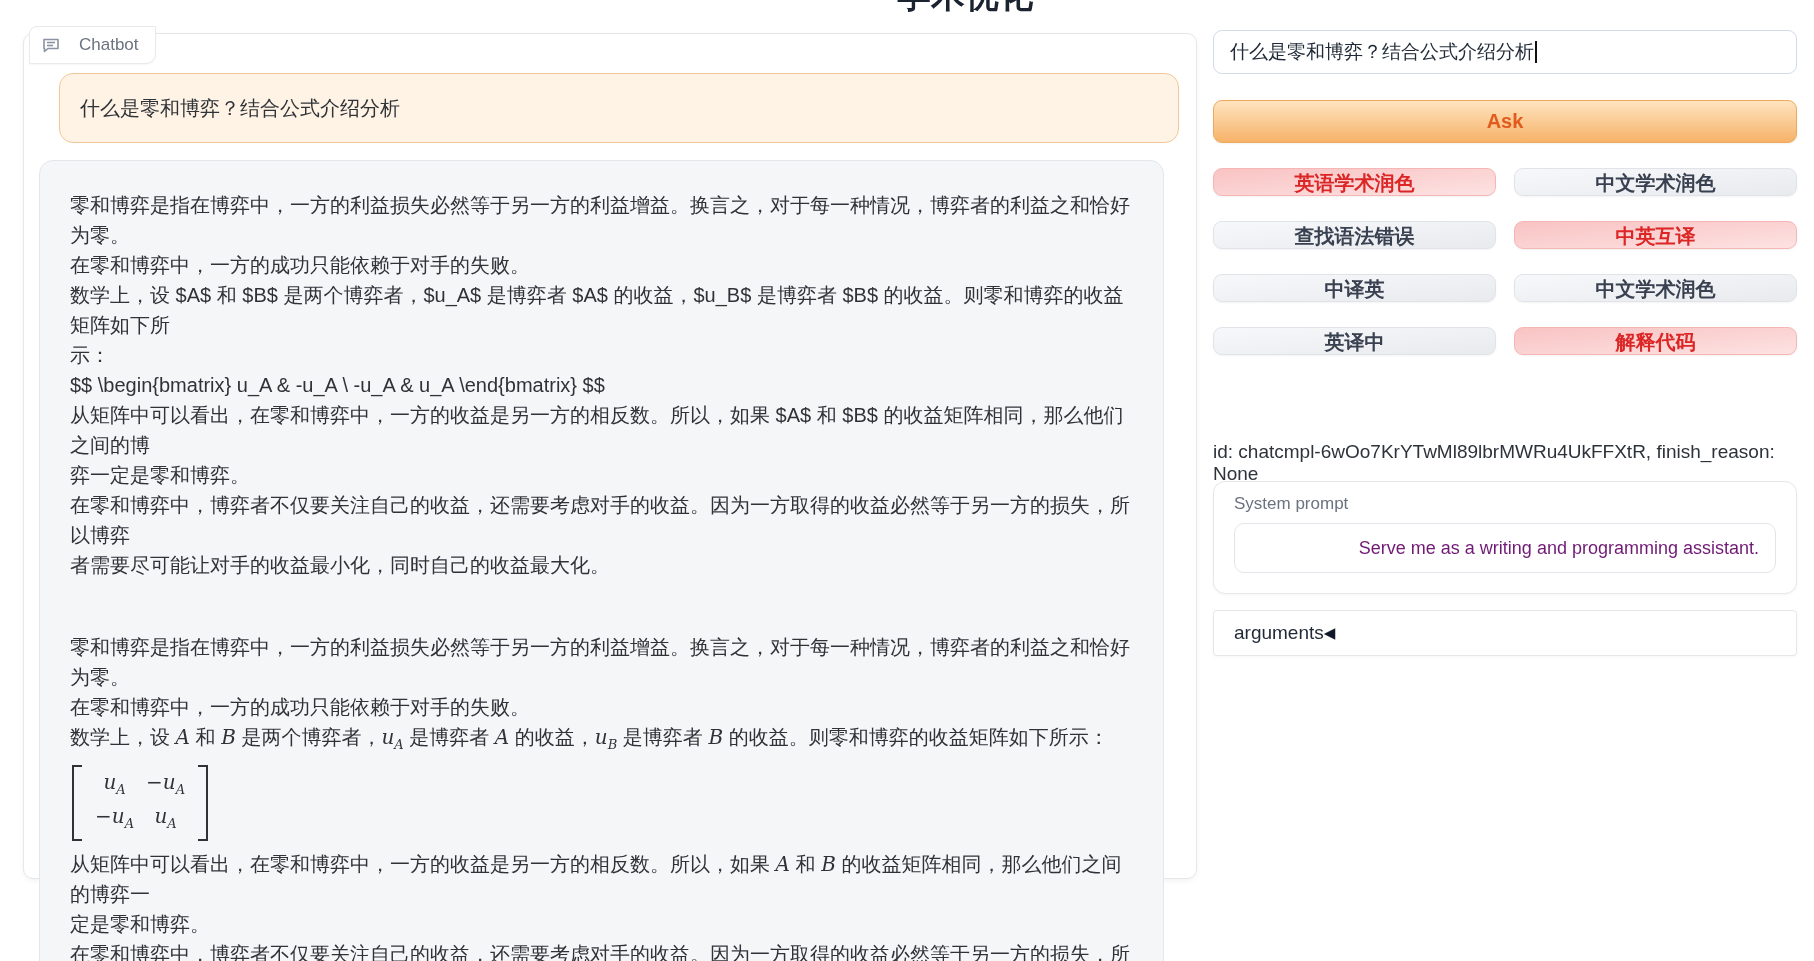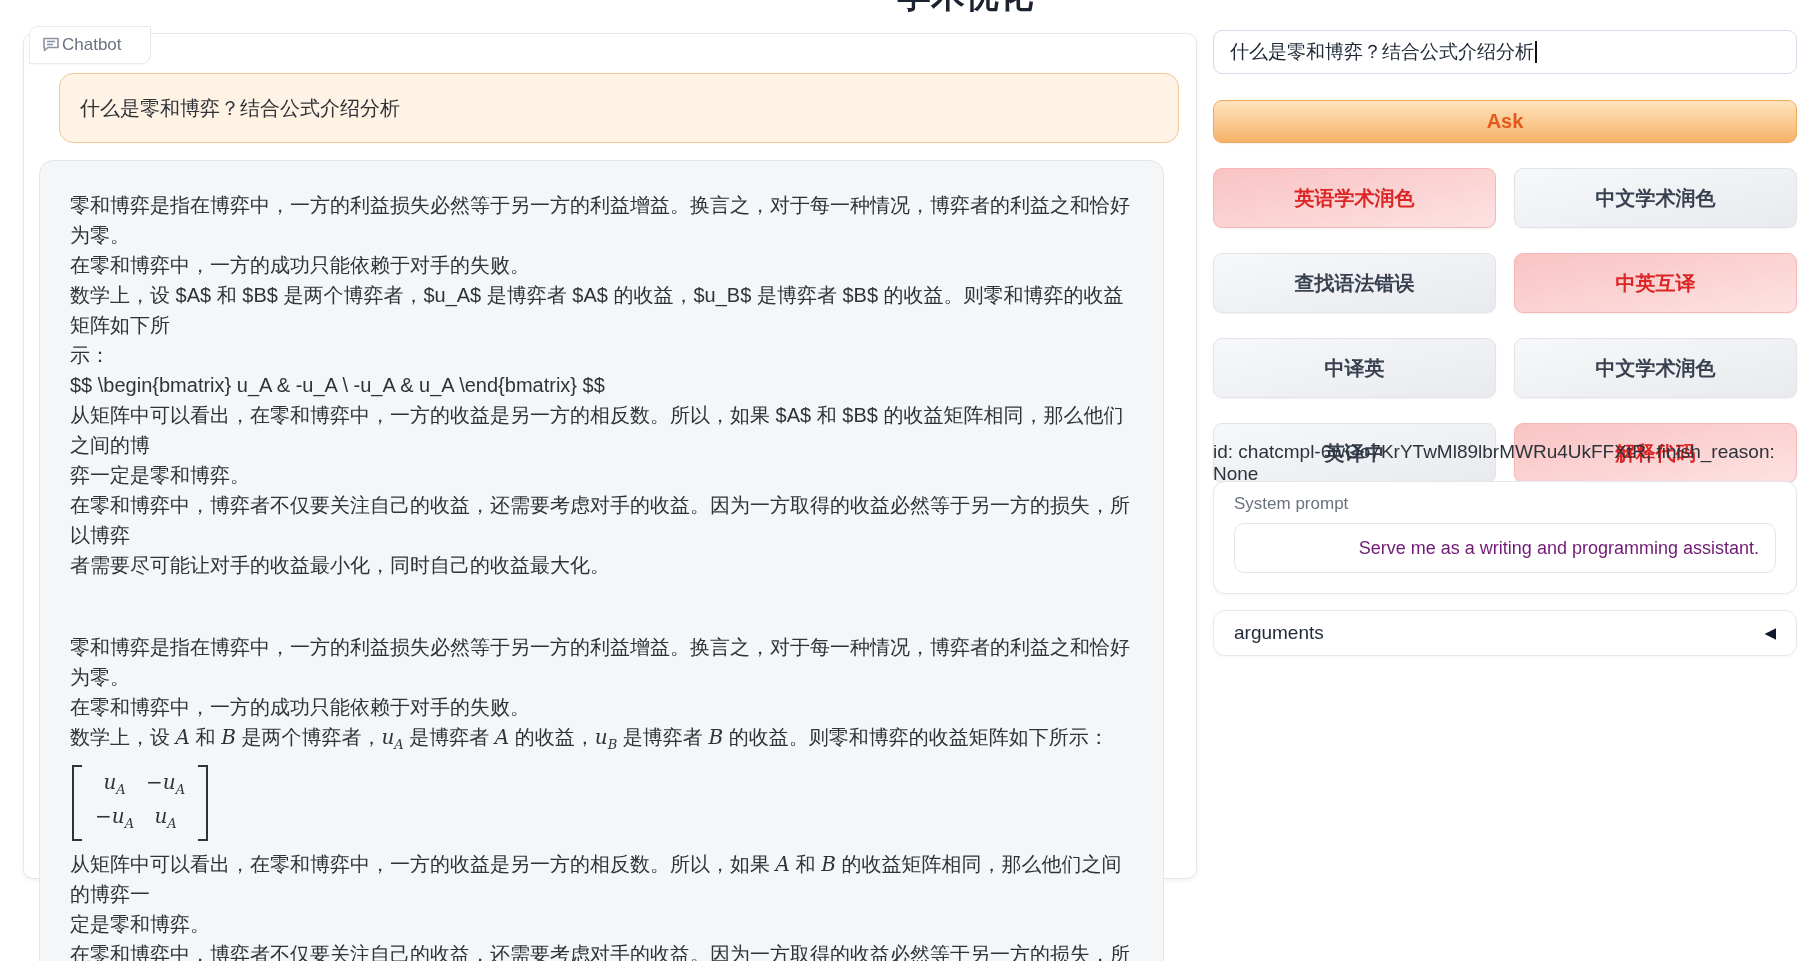--- a/index.html
+++ b/index.html
@@ -7,23 +7,23 @@
         font-family:"Liberation Sans",sans-serif;color:#2f3338;}
 
   
   .page-title{position:absolute;top:-27px;left:965px;transform:translateX(-50%);
               margin:0;font-size:34px;font-weight:bold;color:#1b2330;white-space:nowrap;}
 
   
   .chat-panel{position:absolute;left:23px;top:33px;width:1172px;height:844px;
               background:#fff;border:1px solid #e5e7eb;border-radius:10px;
               box-shadow:0 2px 5px rgba(0,0,0,0.05);}
-  .chat-label{position:absolute;top:-8px;left:5px;display:inline-flex;gap:2px;
+  .chat-label{position:absolute;top:-8px;left:5px;display:inline-flex;align-items:center;gap:19px;
               background:#fff;border:1px solid #e8eaee;border-radius:8px 0 10px 0;
-              padding:8px 28px 8px 12px;color:#6b7280;font-size:17px;
+              padding:8px 16px 8px 12px;color:#6b7280;font-size:17px;
               box-shadow:0 1px 2px rgba(0,0,0,0.04);}
   .chat-label svg{display:block;}
 
   .msg{position:absolute;box-sizing:border-box;font-size:20px;line-height:30px;color:#2f3338;}
   .msg.user{left:35px;top:39px;width:1120px;min-height:66px;
             background:#fff3e5;border:1px solid #f2c795;border-radius:14px;
             padding:19px 20px;}
   .msg.bot{left:15px;top:126px;width:1125px;
            background:#f5f6f8;border:1px solid #e3e6ea;border-radius:14px;
            padding:29px 30px;}
@@ -48,42 +48,42 @@
   .caret{display:inline-block;width:2px;height:22px;background:#111;margin-left:1px;vertical-align:middle;}
 
   .ask-btn{position:absolute;left:1213px;top:100px;width:584px;height:43px;
            background:linear-gradient(180deg,#ffe4bf 0%,#f6b269 100%);
            border:1px solid #f0a95c;border-radius:9px;cursor:pointer;
            font-family:Liberation Sans, sans-serif;font-size:20px;font-weight:bold;color:#e25a1d;
            box-shadow:0 1px 2px rgba(0,0,0,0.05);}
 
   .btn-grid{position:absolute;left:1213px;top:168px;width:584px;
             display:grid;grid-template-columns:283px 283px;column-gap:18px;row-gap:25px;}
-  .fbtn{height:60px;border-radius:9px;cursor:pointer;
+  .fbtn{height:28px;border-radius:9px;cursor:pointer;
         font-family:"Liberation Sans",sans-serif;font-size:20px;font-weight:bold;
         box-shadow:0 1px 2px rgba(0,0,0,0.05);}
   .fbtn.secondary{background:linear-gradient(to bottom right,#f7f8fa,#e8eaee);
                   border:1px solid #e0e3e8;color:#394150;}
   .fbtn.red{background:linear-gradient(to bottom right,#f9c3c3,#fde2e2);
             border:1px solid #f6b6b6;color:#dc2626;}
 
   .status-line{position:absolute;left:1213px;top:441px;width:584px;
                font-size:19px;color:#2d333b;}
 
   .sys-group{position:absolute;left:1213px;top:481px;width:584px;height:113px;box-sizing:border-box;
              background:#fff;border:1px solid #e5e7eb;border-radius:12px;
              box-shadow:0 1px 3px rgba(0,0,0,0.04);}
   .sys-label{position:absolute;left:20px;top:12px;font-size:17px;color:#6b7280;}
   .sys-input{position:absolute;left:20px;top:41px;right:20px;height:50px;box-sizing:border-box;
              background:#fff;border:1px solid #e2e5ea;border-radius:10px;
              display:flex;align-items:center;padding:0 16px;font-size:18px;color:#701a75;justify-content:flex-end;}
 
   .accordion{position:absolute;left:1213px;top:610px;width:584px;height:46px;box-sizing:border-box;
-             background:#fff;border:1px solid #e5e7eb;border-radius:12px;cursor:pointer;
-             display:flex;align-items:center;justify-content:space-between;padding:0 20px;
+             background:#fff;border:1px solid #e5e7eb;border-radius:4px;cursor:pointer;
+             display:flex;align-items:center;padding:0 20px;
              box-shadow:0 1px 3px rgba(0,0,0,0.04);font-size:19px;color:#1f2937;}
   .accordion .arrow{font-size:15px;color:#111827;}
 </style>
 </head>
 <body>
 
 <div class="page">
 
   <h1 class="page-title">学术优化</h1>
 

